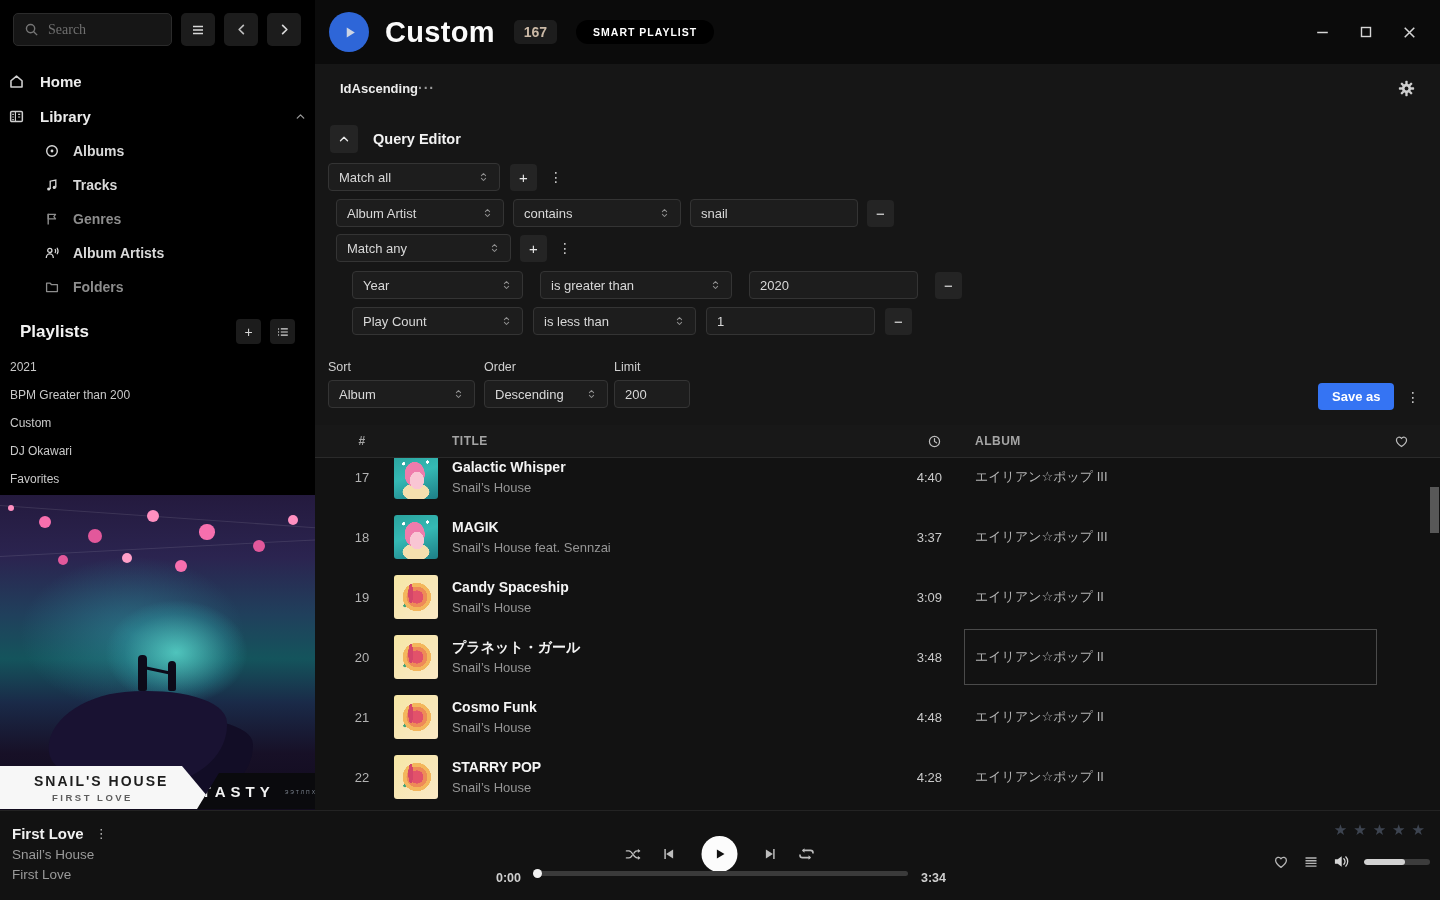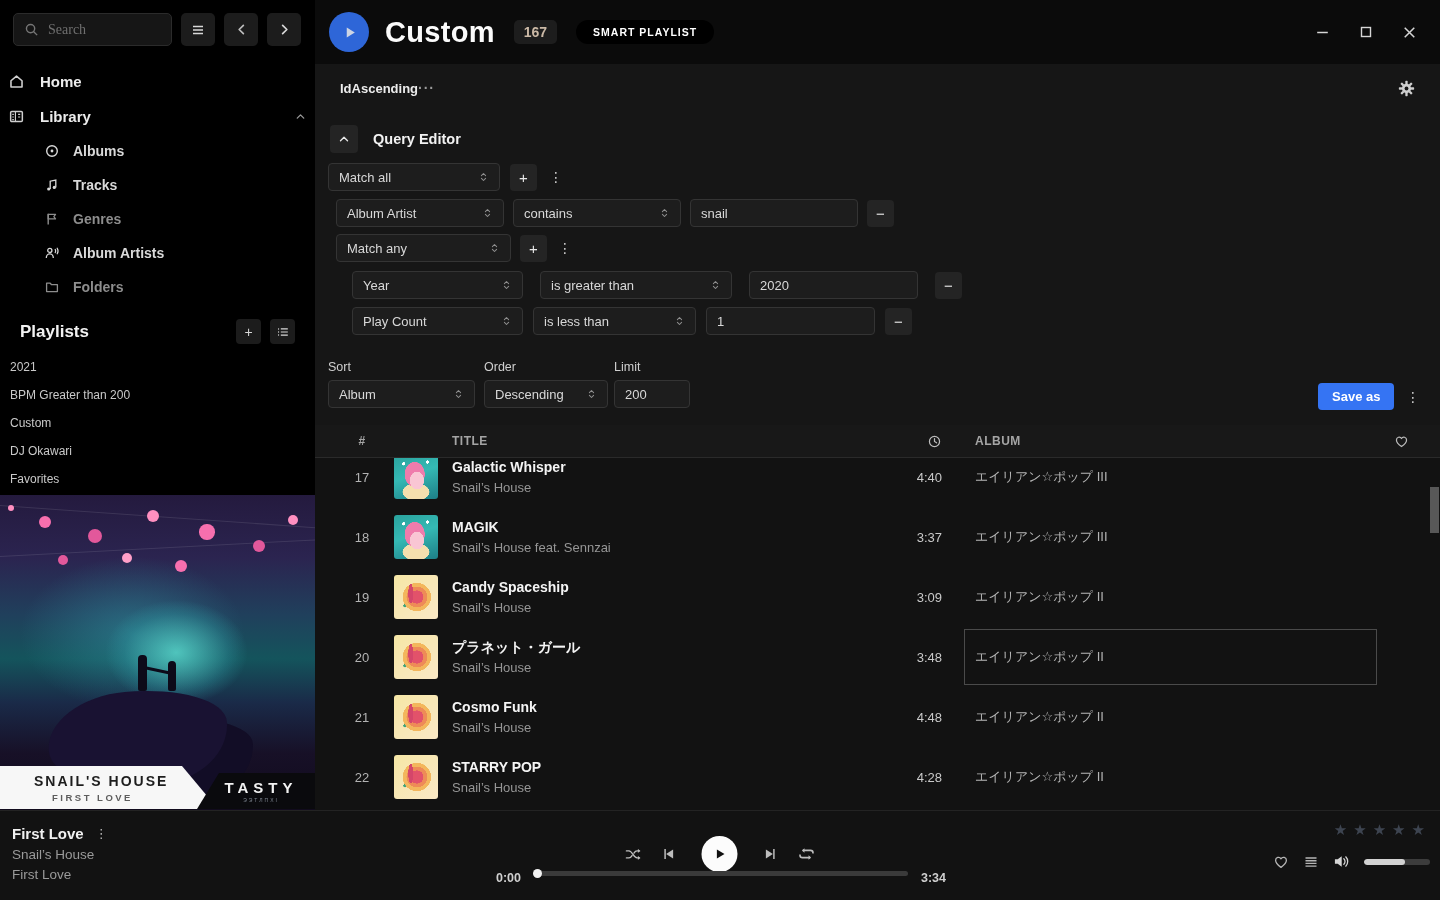--- a/index.html
+++ b/index.html
@@ -37,21 +37,21 @@
  box-shadow:34px 14px 0 3px #f76fae,84px 28px 0 4px #e2589b,142px 8px 0 3px #ff8fc0,196px 24px 0 5px #f76fae,248px 38px 0 3px #e2589b,282px 12px 0 2px #ff8fc0,116px 50px 0 2px #ff9fc8,170px 58px 0 3px #f76fae,52px 52px 0 2px #e2589b}
 .wire{position:absolute;left:-10px;width:360px;height:1px;background:rgba(255,255,255,.10)}
 .rock{position:absolute;left:48px;top:196px;width:180px;height:95px;background:#191232;border-radius:45% 55% 40% 50%/55% 40% 60% 45%;transform:rotate(-5deg);box-shadow:30px 24px 0 -6px #120d26}
 .fig{position:absolute;background:#0d0a19;border-radius:4px 4px 2px 2px}
 .figA{left:138px;top:160px;width:9px;height:36px}
 .figB{left:168px;top:166px;width:8px;height:30px}
 .arm{position:absolute;left:146px;top:174px;width:24px;height:3px;background:#0d0a19;transform:rotate(12deg)}
 .banner-w{position:absolute;left:0;bottom:1px;width:238px;height:43px;background:#f7f7f7;clip-path:polygon(0 0,182px 0,218px 100%,0 100%);display:flex;flex-direction:column;justify-content:center;padding-left:34px}
 .bw-artist{font-size:14px;font-weight:800;letter-spacing:2px;color:#1d1d1d;line-height:17px}
 .bw-title{font-size:9.5px;font-weight:700;letter-spacing:2.5px;color:#5d5d5d;margin-top:2px;padding-left:18px}
-.banner-b{position:absolute;right:0;bottom:1px;width:118px;height:36px;background:#0a0a0d;clip-path:polygon(22px 0,100% 0,100% 100%,0 100%);display:flex;flex-direction:column;align-items:center;justify-content:center}
+.banner-b{position:absolute;right:0;bottom:1px;width:118px;height:36px;background:#0a0a0d;clip-path:polygon(22px 0,100% 0,100% 100%,0 100%);display:flex;flex-direction:row;align-items:center;justify-content:center}
 .bb-label{font-size:15px;font-weight:600;letter-spacing:5px;color:#f2f2f2;padding-left:10px}
 .bb-sub{font-size:5px;letter-spacing:2px;color:#7d8590;padding-left:10px;margin-top:1px}
 
 
 .mt{position:absolute;left:315px;top:0;right:0;height:64px;background:#0b0b0b;display:flex;align-items:center;padding:0 14px;z-index:2}
 .playbig{width:40px;height:40px;border-radius:50%;background:#2e66d8;display:flex;align-items:center;justify-content:center;color:#cdd5e4}
 .mt-title{font-size:29px;font-weight:800;letter-spacing:.3px;color:#fbfbfb;margin-left:16px}
 .mt-count{margin-left:19px;background:#1d1d1d;border-radius:5px;padding:4px 10px;font-size:14px;font-weight:700;color:#cbb9a6}
 .mt-pill{margin-left:19px;background:#000;border-radius:12px;padding:6px 17px;font-size:10.5px;font-weight:800;letter-spacing:1px;color:#fff}
 .win{margin-left:auto;display:flex;align-items:center;gap:27px;color:#d6d6d6;padding-right:8px}

